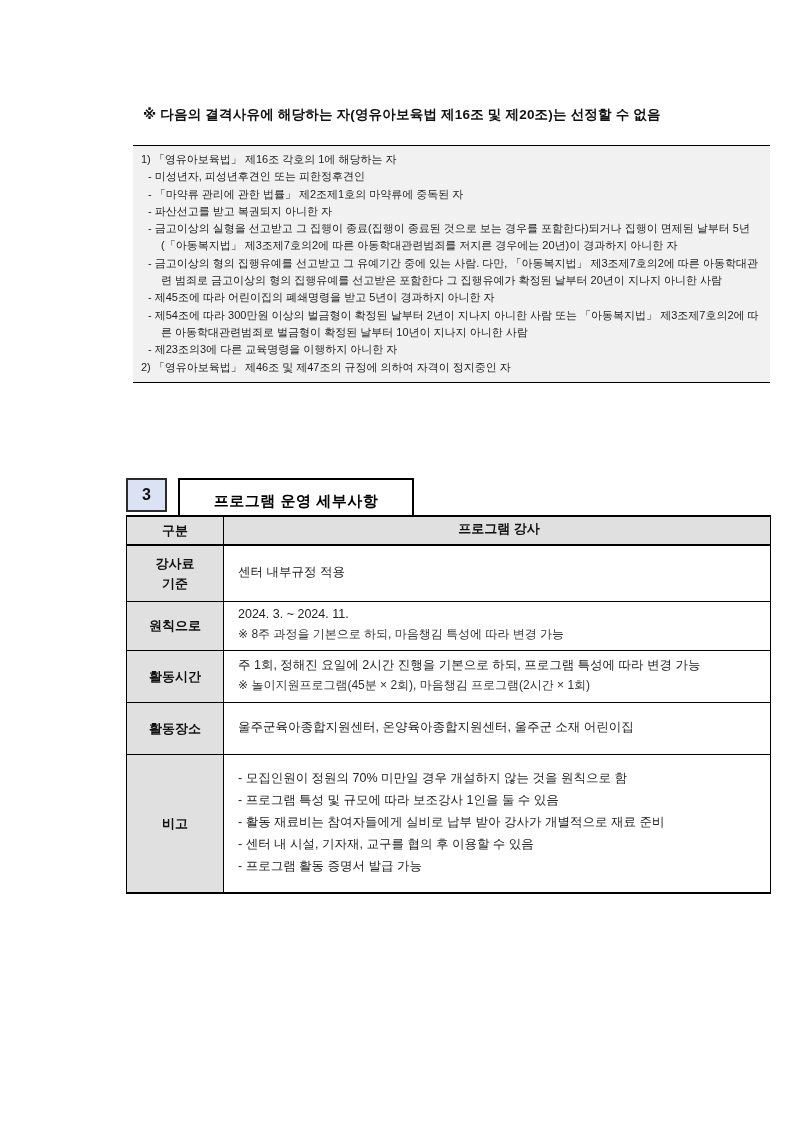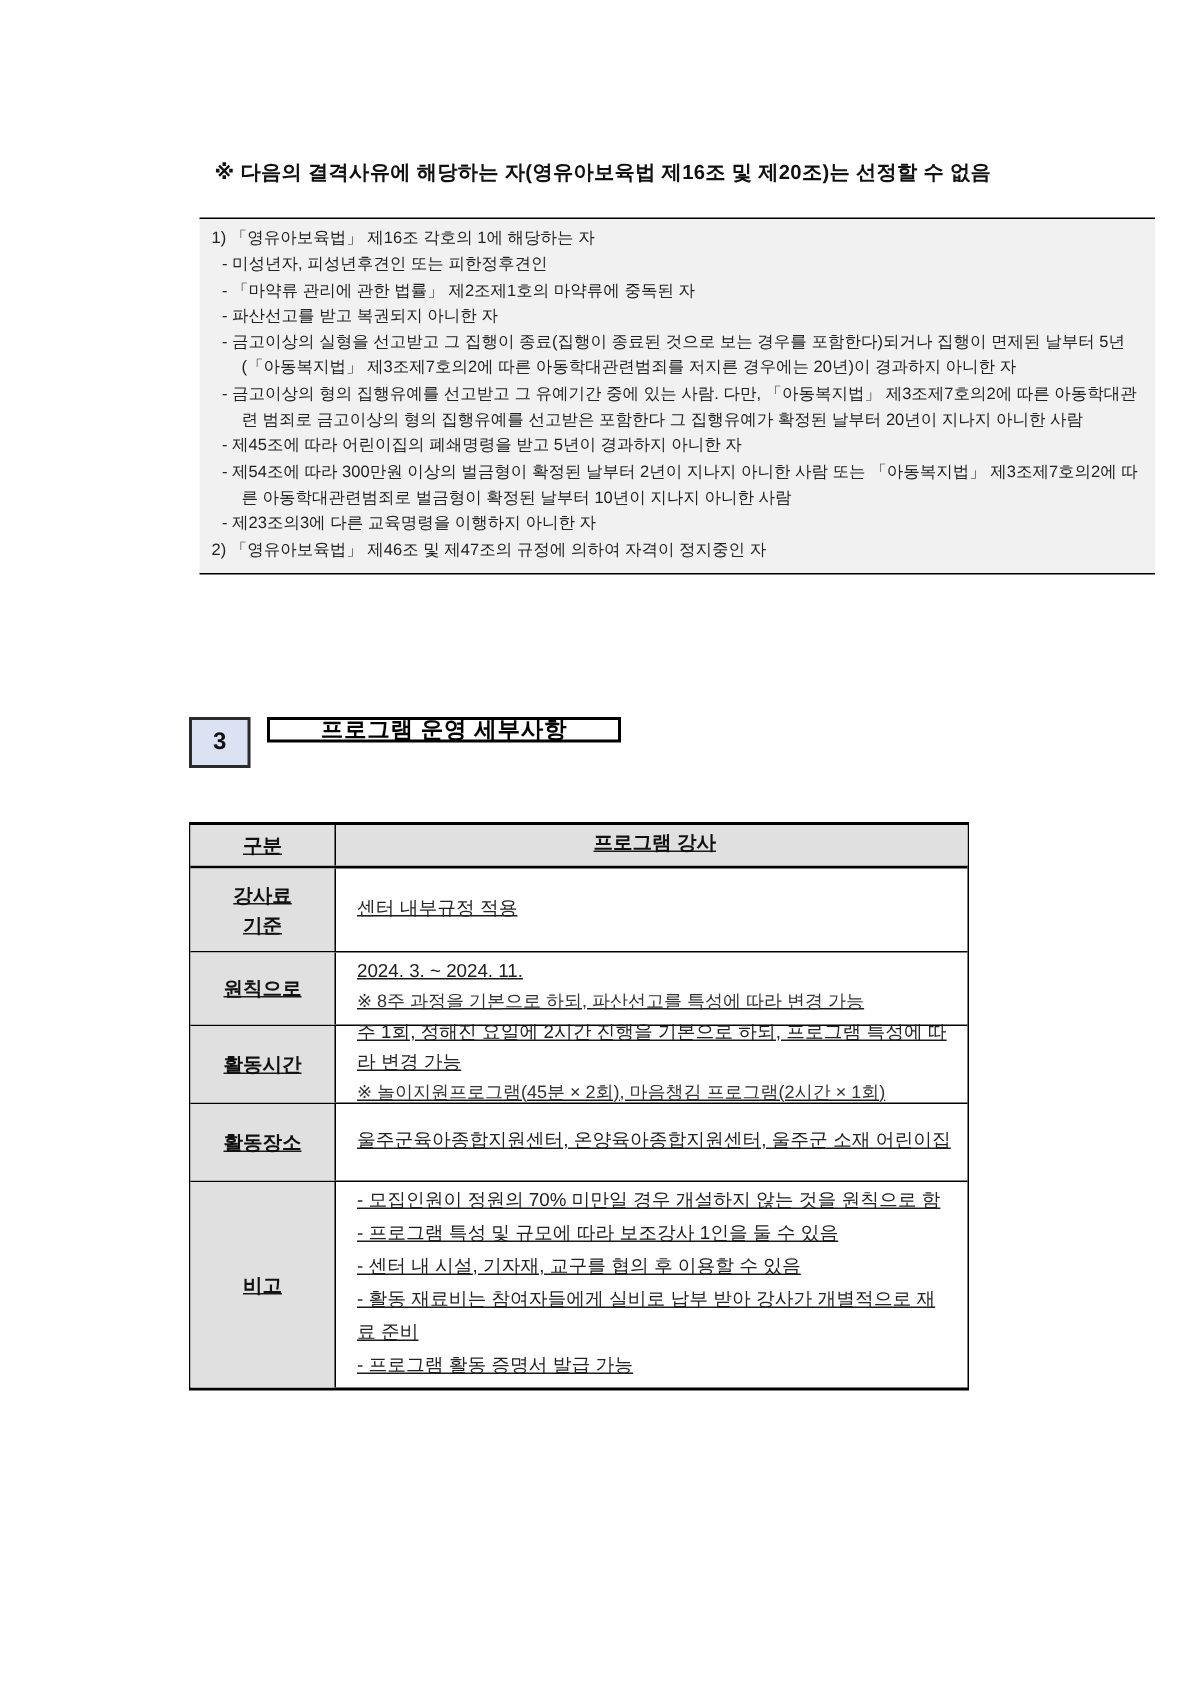--- a/index.html
+++ b/index.html
@@ -53,38 +53,37 @@
     left: 0; top: 0;
     width: 41px; height: 34px;
     background: #dbe2f4;
     border: 2px solid #2b2b2b;
     display: flex; align-items: center; justify-content: center;
     font-size: 16px; font-weight: bold; color: #111;
   }
   .section-title-box {
     position: absolute;
     left: 52px; top: 0;
-    width: 236px; height: 17px;
+    width: 236px; height: 46px;
     background: #ffffff;
     border: 2px solid #000;
     display: flex; align-items: center; justify-content: center;
     font-size: 15px; font-weight: bold; letter-spacing: 0.5px; color: #000;
   }
 
   
   .info-table {
     position: absolute;
     left: 78px;
-    top: 548px;
-    width: 520px;
+    top: 515px;
+    width: 645px;
     border-top: 2px solid #000;
     border-bottom: 2.5px solid #000;
     border-left: 1px solid #000;
     border-right: 1px solid #000;
-    text-decoration: underline;
   }
   .t-row { display: flex; border-bottom: 1px solid #000; }
   .t-row:last-child { border-bottom: none; }
   .t-row.header-row { border-bottom: 2.5px solid #000; }
   .t-label {
     width: 97px;
     flex: 0 0 97px;
     background: #e0e0e0;
     border-right: 1.5px solid #000;
     display: flex; align-items: center; justify-content: center;
@@ -157,21 +156,21 @@
 기준</div>
       <div class="t-content">
         <div>센터 내부규정 적용</div>
       </div>
     </div>
 
     <div class="t-row row-period">
       <div class="t-label">원칙으로</div>
       <div class="t-content">
         <div>2024. 3. ~ 2024. 11.</div>
-        <div class="sub-line">※ 8주 과정을 기본으로 하되, 파산선고를 특성에 따라 변경 가능</div>
+        <div class="sub-line">※ 8주 과정을 기본으로 하되, 마음챙김 특성에 따라 변경 가능</div>
       </div>
     </div>
 
     <div class="t-row row-time">
       <div class="t-label">활동시간</div>
       <div class="t-content">
         <div>주 1회, 정해진 요일에 2시간 진행을 기본으로 하되, 프로그램 특성에 따라 변경 가능</div>
         <div class="sub-line">※ 놀이지원프로그램(45분 × 2회), 마음챙김 프로그램(2시간 × 1회)</div>
       </div>
     </div>
@@ -181,21 +180,21 @@
       <div class="t-content">
         <div>울주군육아종합지원센터, 온양육아종합지원센터, 울주군 소재 어린이집</div>
       </div>
     </div>
 
     <div class="t-row row-remark">
       <div class="t-label">비고</div>
       <div class="t-content remark-list">
         <div>- 모집인원이 정원의 70% 미만일 경우 개설하지 않는 것을 원칙으로 함</div>
         <div>- 프로그램 특성 및 규모에 따라 보조강사 1인을 둘 수 있음</div>
+        <div>- 활동 재료비는 참여자들에게 실비로 납부 받아 강사가 개별적으로 재료 준비</div>
         <div>- 센터 내 시설, 기자재, 교구를 협의 후 이용할 수 있음</div>
-        <div>- 활동 재료비는 참여자들에게 실비로 납부 받아 강사가 개별적으로 재료 준비</div>
         <div>- 프로그램 활동 증명서 발급 가능</div>
       </div>
     </div>
 
   </div>
 
 </div>
 
 </body></html>

